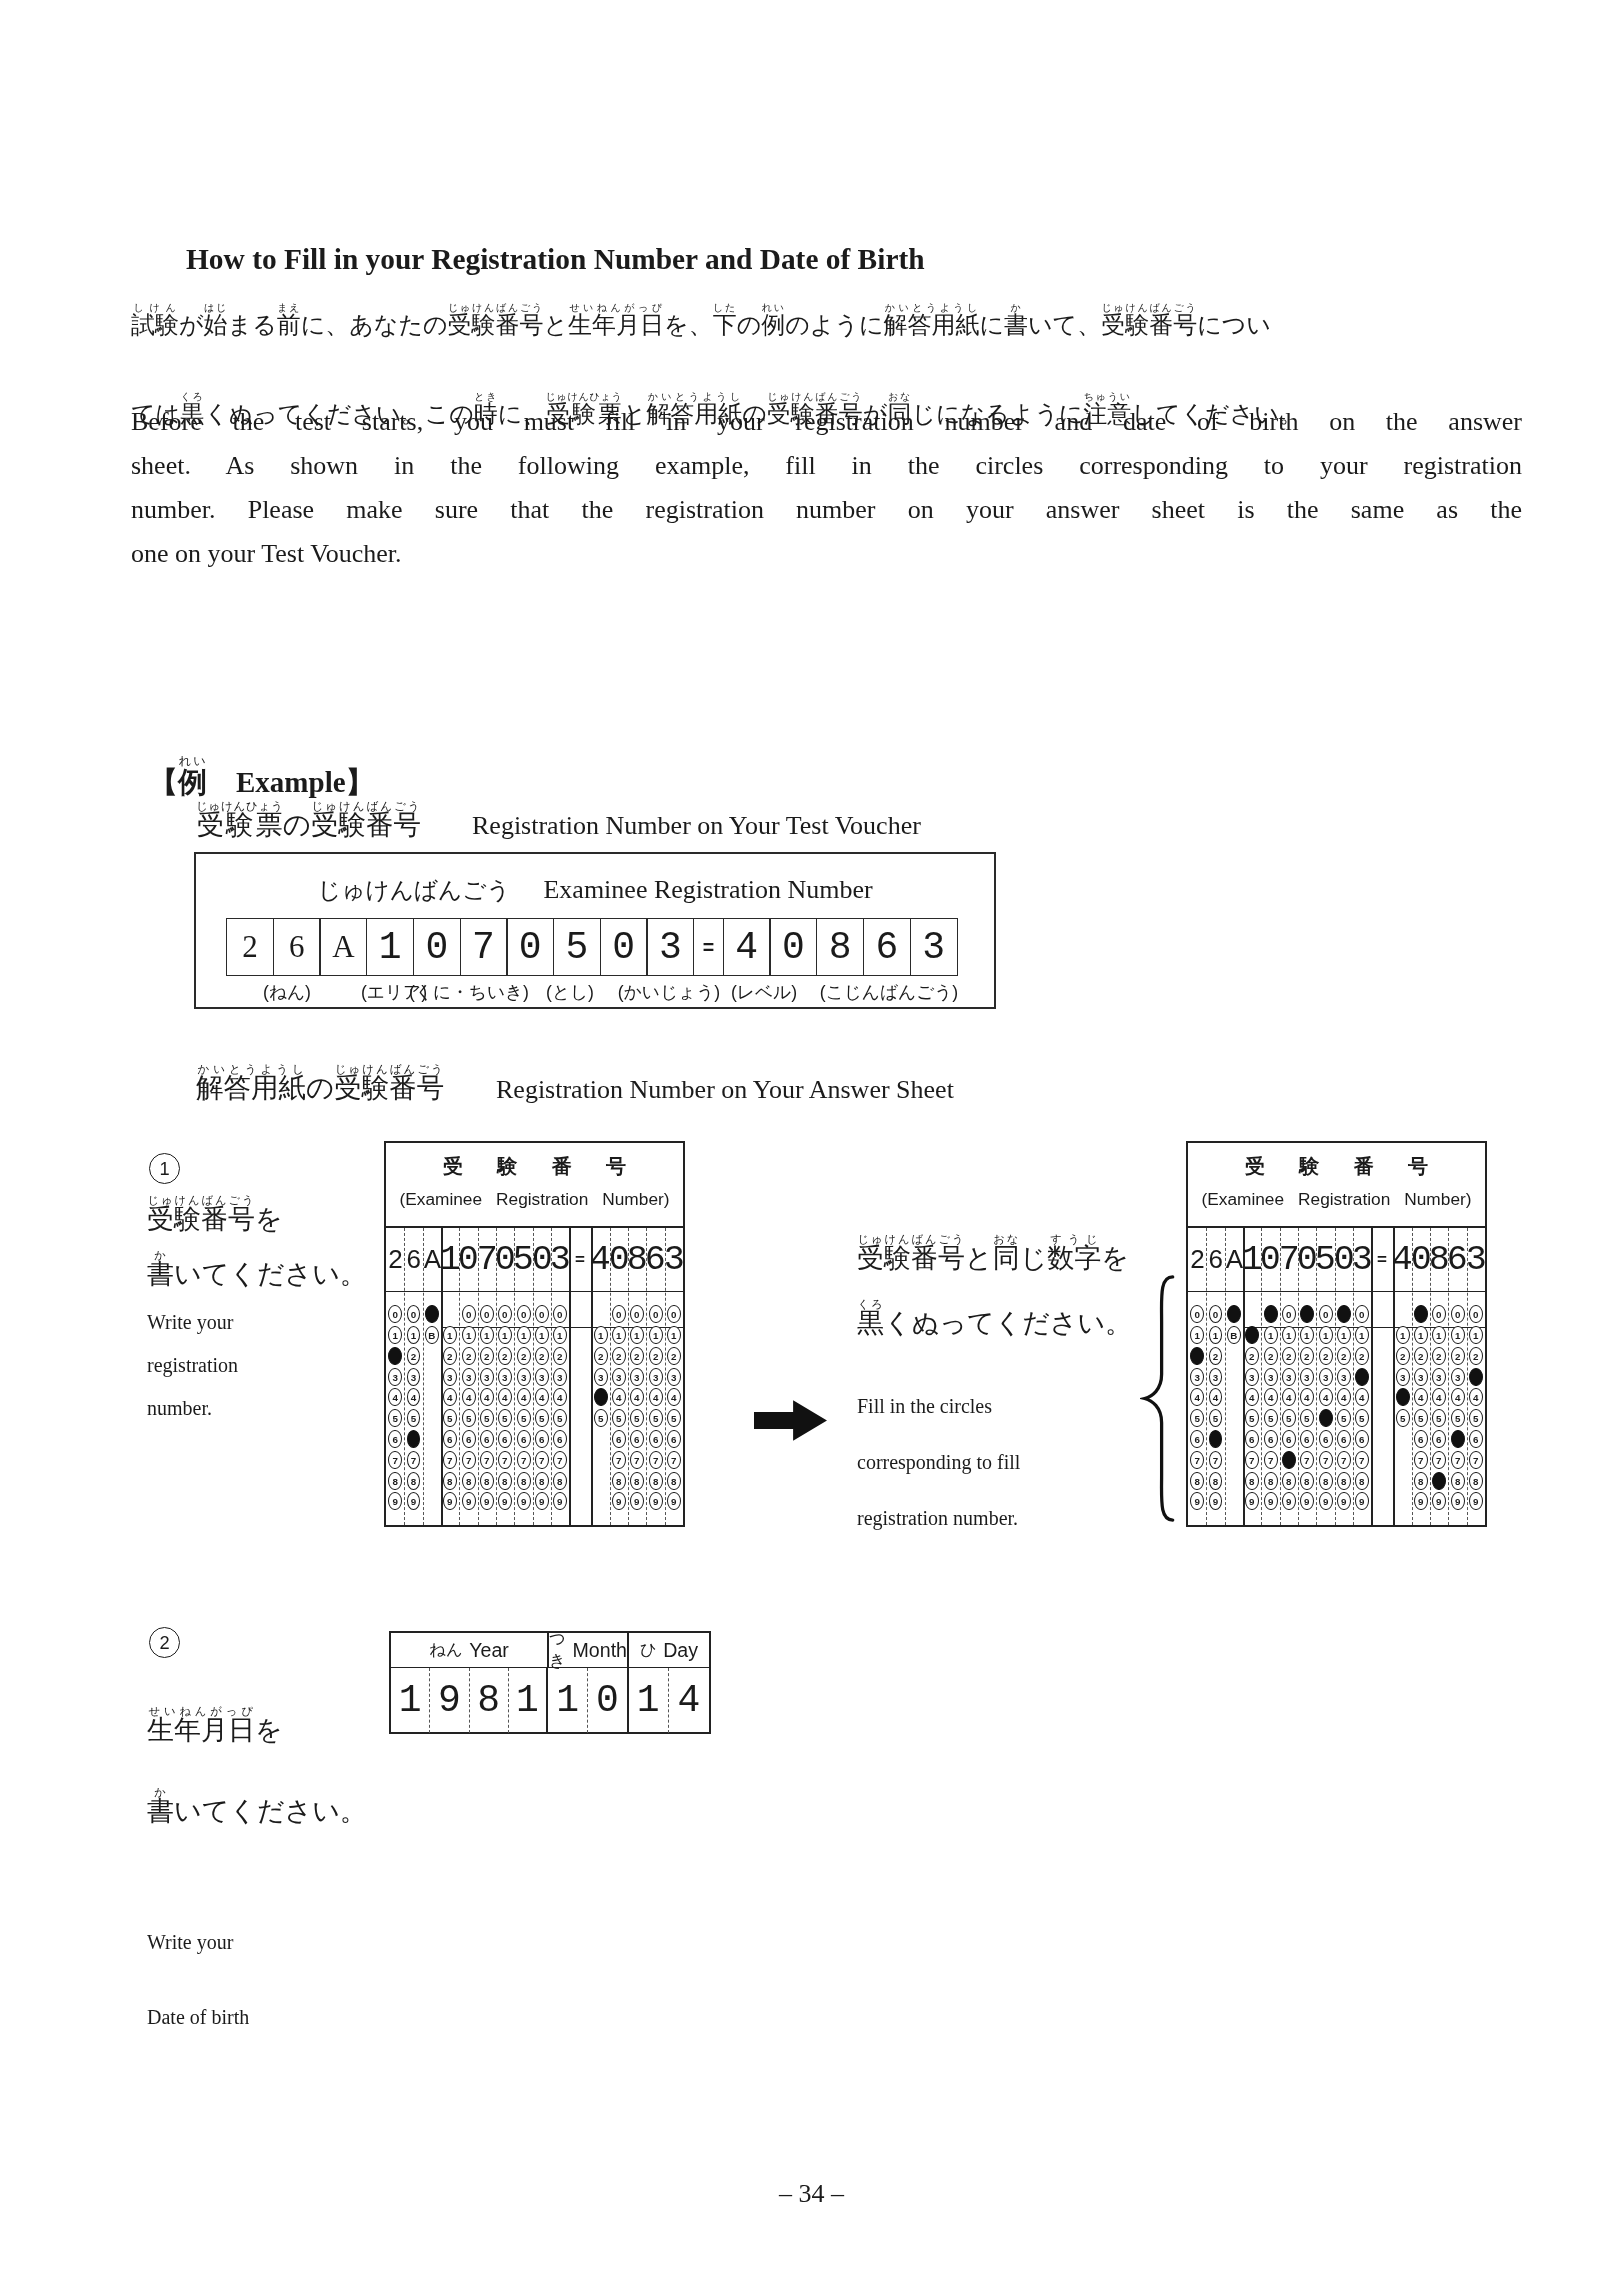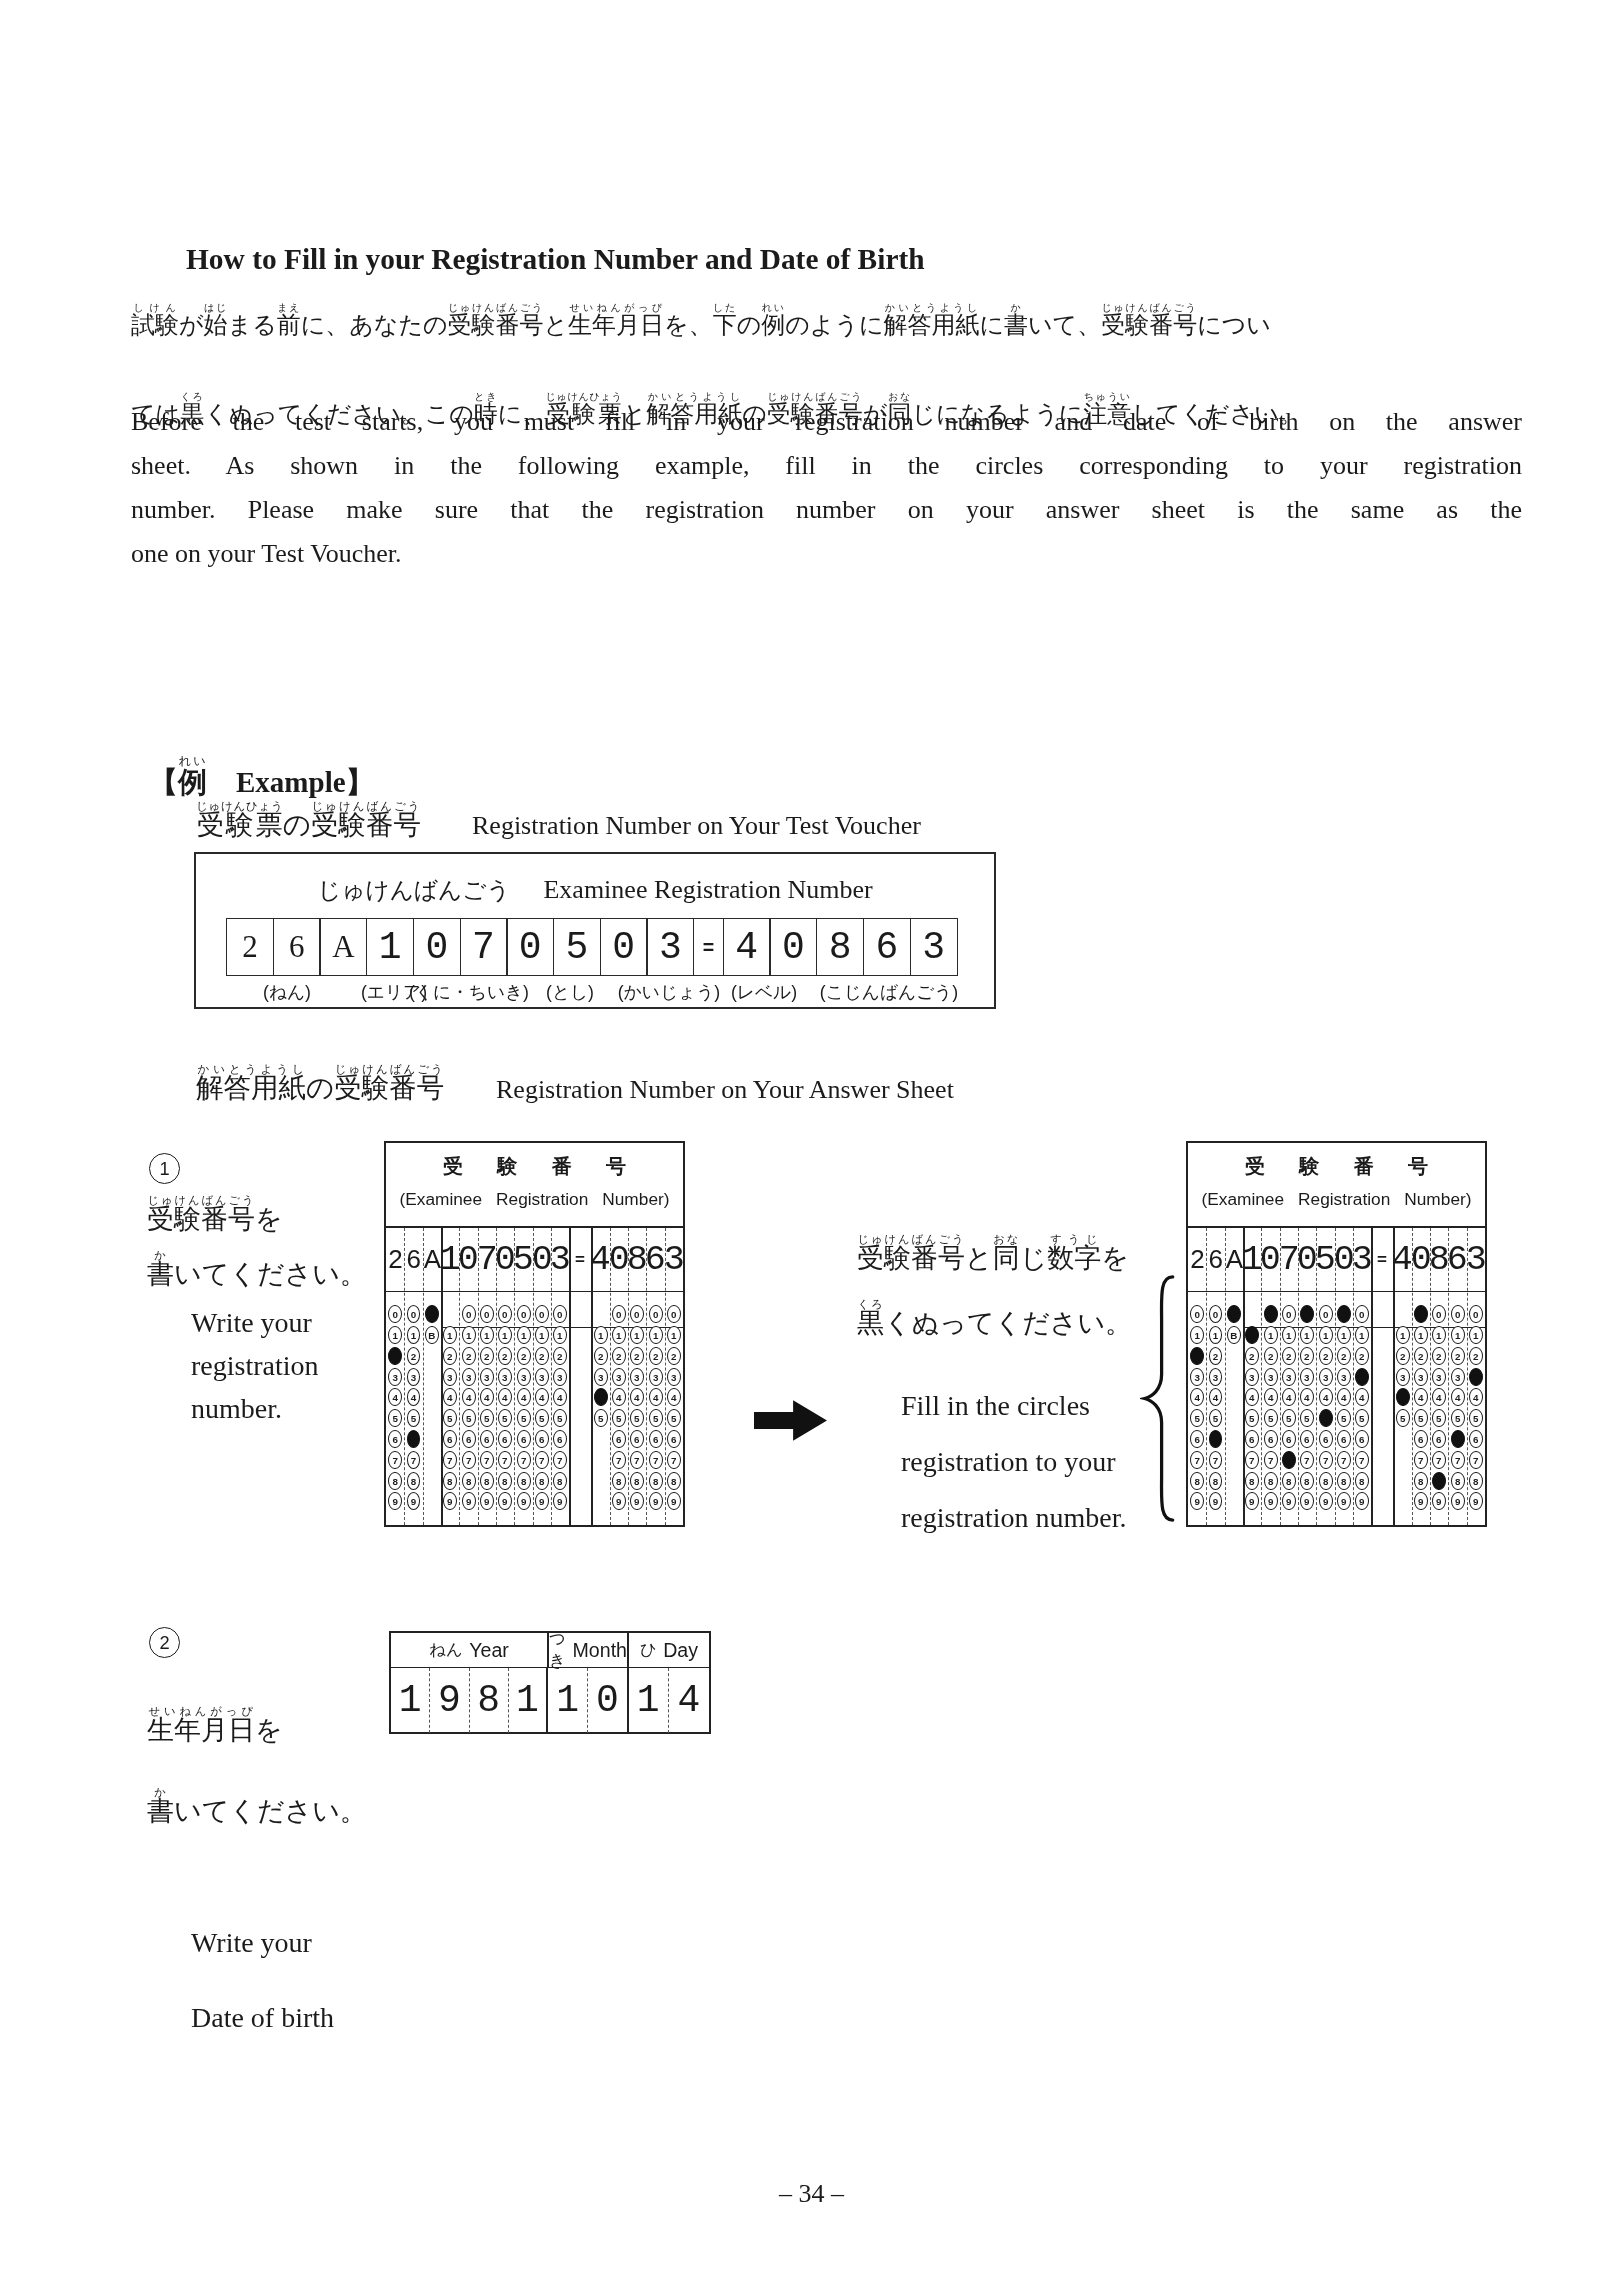--- a/index.html
+++ b/index.html
@@ -60,21 +60,21 @@
   .hsep{position:absolute;left:0;width:100%;height:0;border-top:1.6px solid #222;}
   .bubble{position:absolute;width:13.7px;height:18.3px;border:1.6px solid #1b1b1b;border-radius:50%;
           box-sizing:border-box;display:flex;align-items:center;justify-content:center;
           font-size:9.8px;font-weight:bold;background:#fff;}
   .bubble.filled{background:#111;border-color:#111;color:transparent;}
 
   
   .circ-num{width:29px;height:29px;border:1.6px solid #1b1b1b;border-radius:50%;
             display:flex;align-items:center;justify-content:center;font-size:18.3px;}
   .step-jp{font-size:27px;padding-top:18.3px;line-height:1.15;}
-  .step-en{font-size:28px;margin-left:44px;}
+  .step-en{font-size:20px;}
 
   
   #date-table{left:389px;top:1631px;width:322px;height:103px;border:2px solid #222;box-sizing:border-box;}
   #dt-head{display:flex;height:35px;border-bottom:1.6px solid #222;box-sizing:border-box;}
   .dt-h{display:flex;align-items:center;justify-content:center;gap:6.5px;box-sizing:border-box;height:100%;}
   .dt-h .hj{font-size:16.4px;}
   .dt-h .he{font-size:19.6px;}
   .dt-h.gsep{border-right:2px solid #222;}
   #dt-vals{display:flex;height:65px;}
   .dt-c{display:flex;align-items:center;justify-content:center;box-sizing:border-box;height:100%;
@@ -332,21 +332,21 @@
   <div class="abs" style="left:754px;top:1399px;">
     <svg width="73" height="43" viewBox="0 0 112 66">
         <polygon points="0,20 60,20 60,2 112,33 60,64 60,46 0,46" fill="#111"></polygon>
       </svg>
   </div>
 
   <div class="abs jp nowrap step-jp" style="left:857px;top:1225px;"><ruby>受験番号<rt>じゅけんばんごう</rt></ruby>と<ruby>同<rt>おな</rt></ruby>じ<ruby>数字<rt>すうじ</rt></ruby>を</div>
   <div class="abs jp nowrap step-jp" style="left:857px;top:1290px;"><ruby>黒<rt>くろ</rt></ruby>くぬってください。</div>
   <div class="abs serif step-en" style="left:857px;top:1378px;line-height:56px;" id="middle-en">
       <div>Fill in the circles</div>
-      <div>registration to your</div>
+      <div>corresponding to fill</div>
       <div>registration number.</div>
     </div>
 
   <div class="abs" style="left:1140px;top:1275px;">
     <svg width="38" height="247" viewBox="0 0 58 378">
       <path d="M50,3 C30,3 33,34 33,72 L33,152 C33,176 18,186 7,189 C18,192 33,202 33,226 L33,306 C33,344 30,375 50,375" fill="none" stroke="#111" stroke-width="5" stroke-linecap="round"></path>
     </svg>
   </div>
 
   <div class="abs agrid" style="left:1186px;top:1141px;">

